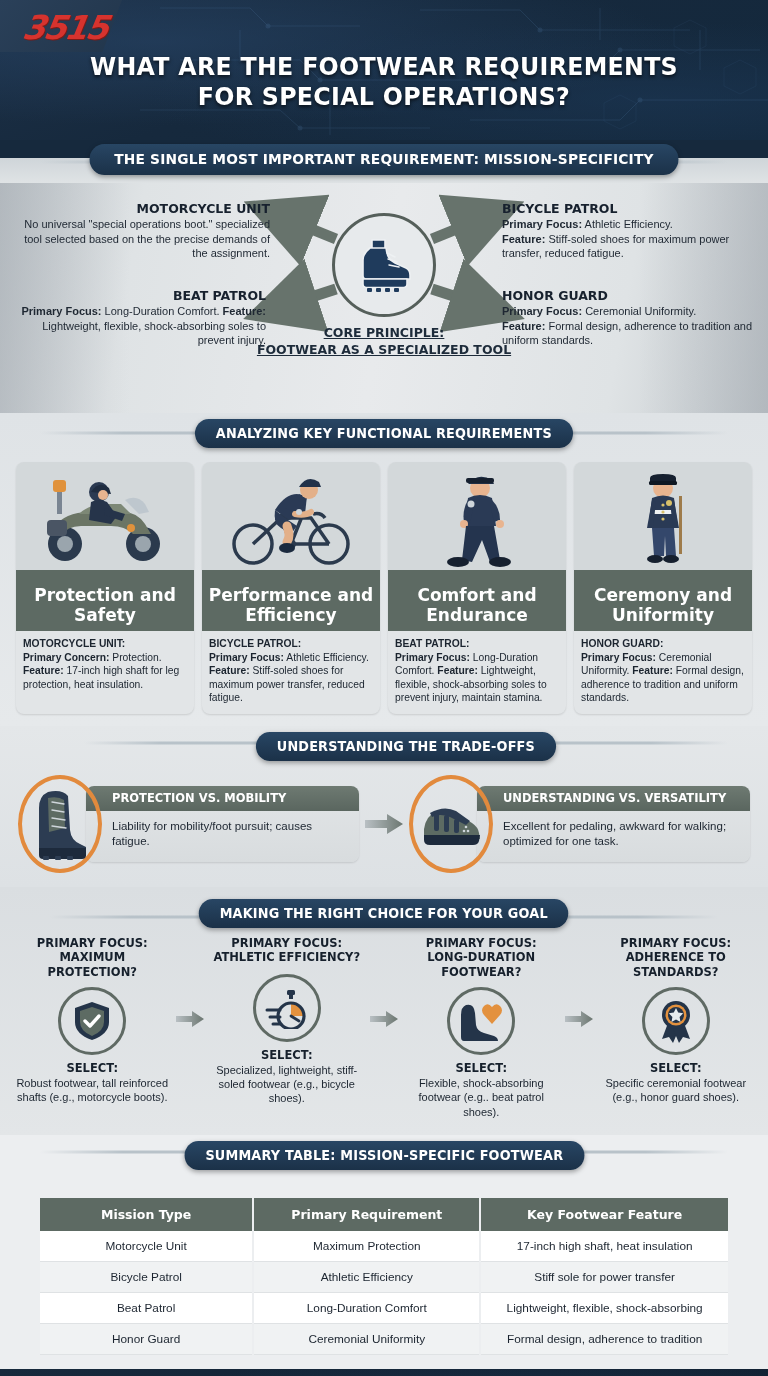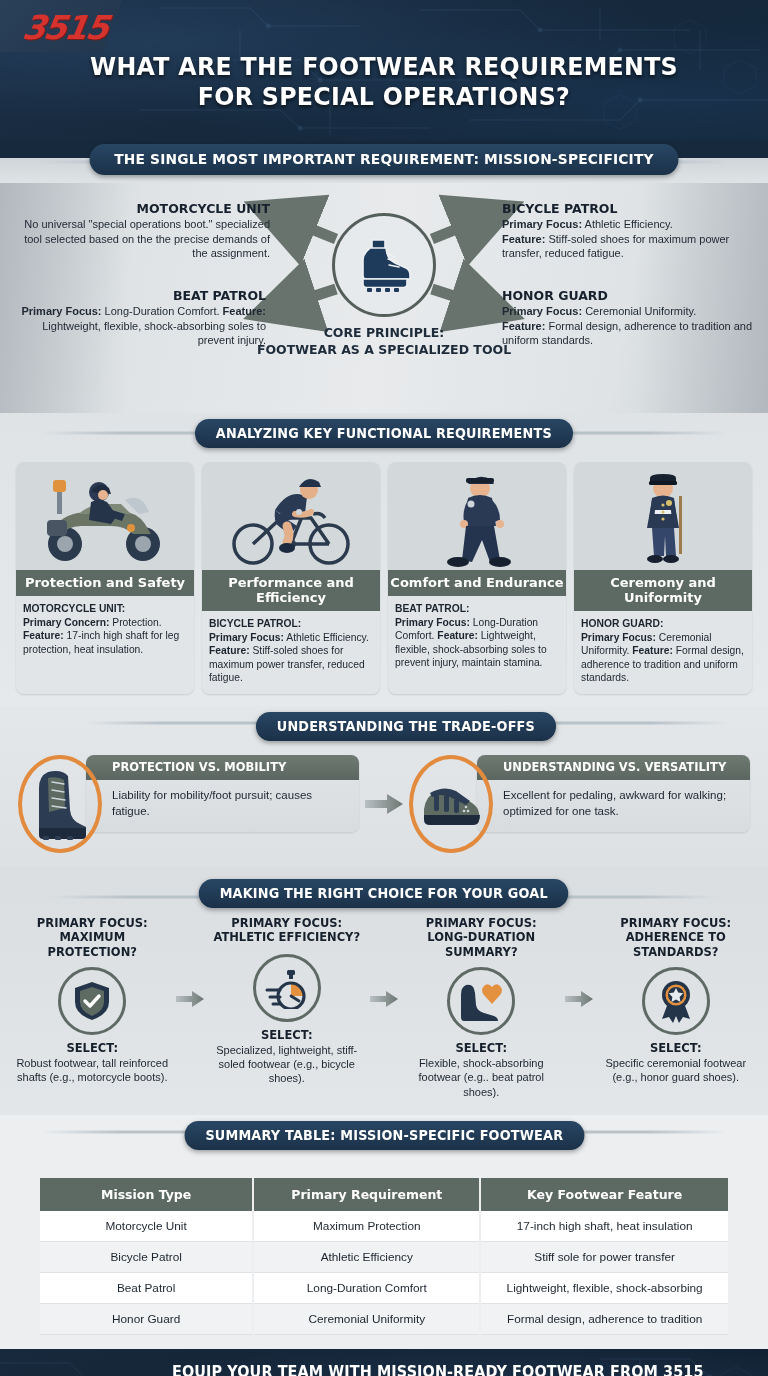--- a/index.html
+++ b/index.html
@@ -74,21 +74,21 @@
   .hub {
     position:absolute; left:50%; top:30px; transform:translateX(-50%);
     width:104px; height:104px; border-radius:50%;
     border:3px solid #555f5a; background:#e7eaec;
     display:flex; align-items:center; justify-content:center; z-index:3;
   }
   .core-label {
     position:absolute; left:50%; top:142px; transform:translateX(-50%);
     text-align:center; font-family:"DejaVu Sans", sans-serif;
     font-size:12.5px; font-weight:bold; color:#1d2b3a; line-height:1.35;
-    white-space:nowrap; z-index:3;
+    white-space:nowrap; z-index:3;text-decoration:underline;
   }
   .quad { position:absolute; width:252px; z-index:4; }
   .q-tl { left:18px;  top:18px;  text-align:right; }
   .q-bl { left:14px;  top:105px; text-align:right; }
   .q-tr { right:14px; top:18px;  text-align:left; }
   .q-br { right:14px; top:105px; text-align:left; }
   .q-head {
     font-family:"DejaVu Sans", sans-serif;
     font-size:12.5px; font-weight:bold; color:#17212e; margin-bottom:1px;
   }
@@ -109,33 +109,33 @@
     display:flex; flex-direction:column;
     box-shadow:0 1px 2px rgba(0,0,0,.12);
   }
   .card-img {
     height:108px; background:#d3d8da;
     display:flex; align-items:flex-end; justify-content:center;
   }
   .card-band {
     background:#5d6a63; color:#fff; text-align:center;
     font-family:"DejaVu Sans", sans-serif;
-    font-size:13px; font-weight:bold; padding:5px 2px 6px;
+    font-size:17px; font-weight:bold; padding:15px 2px 6px;
   }
   .card-body { padding:6px 7px 9px; font-size:10.3px; line-height:1.32; color:#1b242f; }
   .card-body .cb-title { font-weight:bold; display:block; }
   .card-body b { font-weight:bold; }
 
   
   .sec-trade {
     background:linear-gradient(180deg,#e4e7e9,#dde1e4);
     padding:0 0 14px; position:relative;
   }
   .trade-row { display:flex; align-items:center; gap:4px; padding:14px 18px 0; }
-  .trade-item { flex:1; display:flex; align-items:flex-start; position:relative; }
+  .trade-item { flex:1; display:flex; align-items:center; position:relative; }
   .trade-ring {
     width:84px; height:98px; border:4px solid #e28a3d; border-radius:50%;
     display:flex; align-items:center; justify-content:center;
     flex:0 0 84px; background:transparent; z-index:2;
   }
   .trade-box {
     margin-left:-16px; flex:1; border-radius:8px; overflow:hidden;
     background:linear-gradient(180deg,#e2e5e7,#d8dcde);
     box-shadow:0 1px 2px rgba(0,0,0,.12);
   }
@@ -597,21 +597,21 @@
 
       <div class="step-arrow">
         <svg width="28" height="18" viewBox="0 0 28 18">
           <path d="M0 6 h16 v-5 l12 8 -12 8 v-5 H0z" fill="url(#gB)"></path>
         </svg>
       </div>
 
       <div class="step">
         <div class="step-q">
           <div>PRIMARY FOCUS:</div>
-          <div>LONG-DURATION SUMMARY?</div>
+          <div>LONG-DURATION FOOTWEAR?</div>
         </div>
         <div class="step-ring">
           <svg width="46" height="40" viewBox="0 0 46 40">
             <path d="M8 4 q8 -2 9 8 l1 12 q1 6 8 8 l10 3 q4 1.5 4 5 H6 q-3 0 -3 -4 V14 q0 -8 5 -10z" fill="#243449"></path>
             <path d="M34 6 q4 -5 8 -1 q4 4 0 9 l-8 9 -8 -9 q-4 -5 0 -9 q4 -4 8 1z" fill="#e3913e"></path>
           </svg>
         </div>
         <div class="step-sel">SELECT:</div>
         <div class="step-txt">Flexible, shock-absorbing footwear (e.g.. beat patrol shoes).</div>
       </div>

